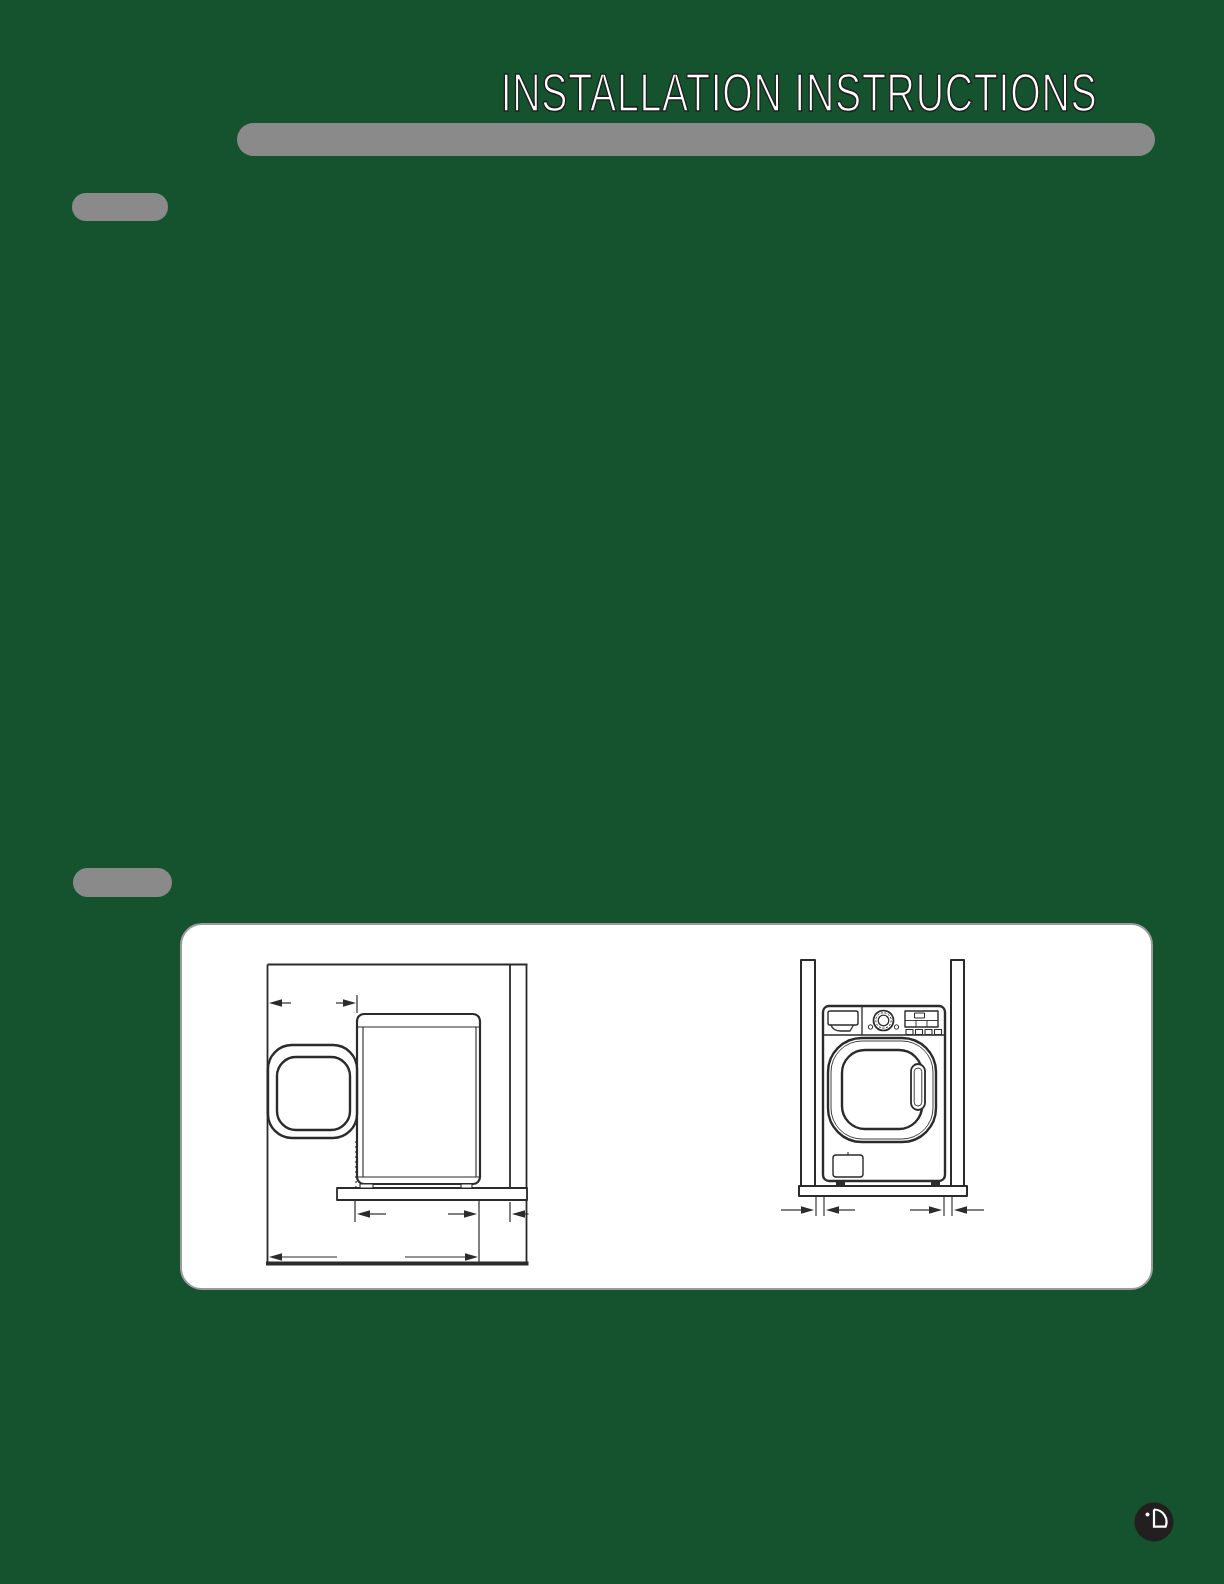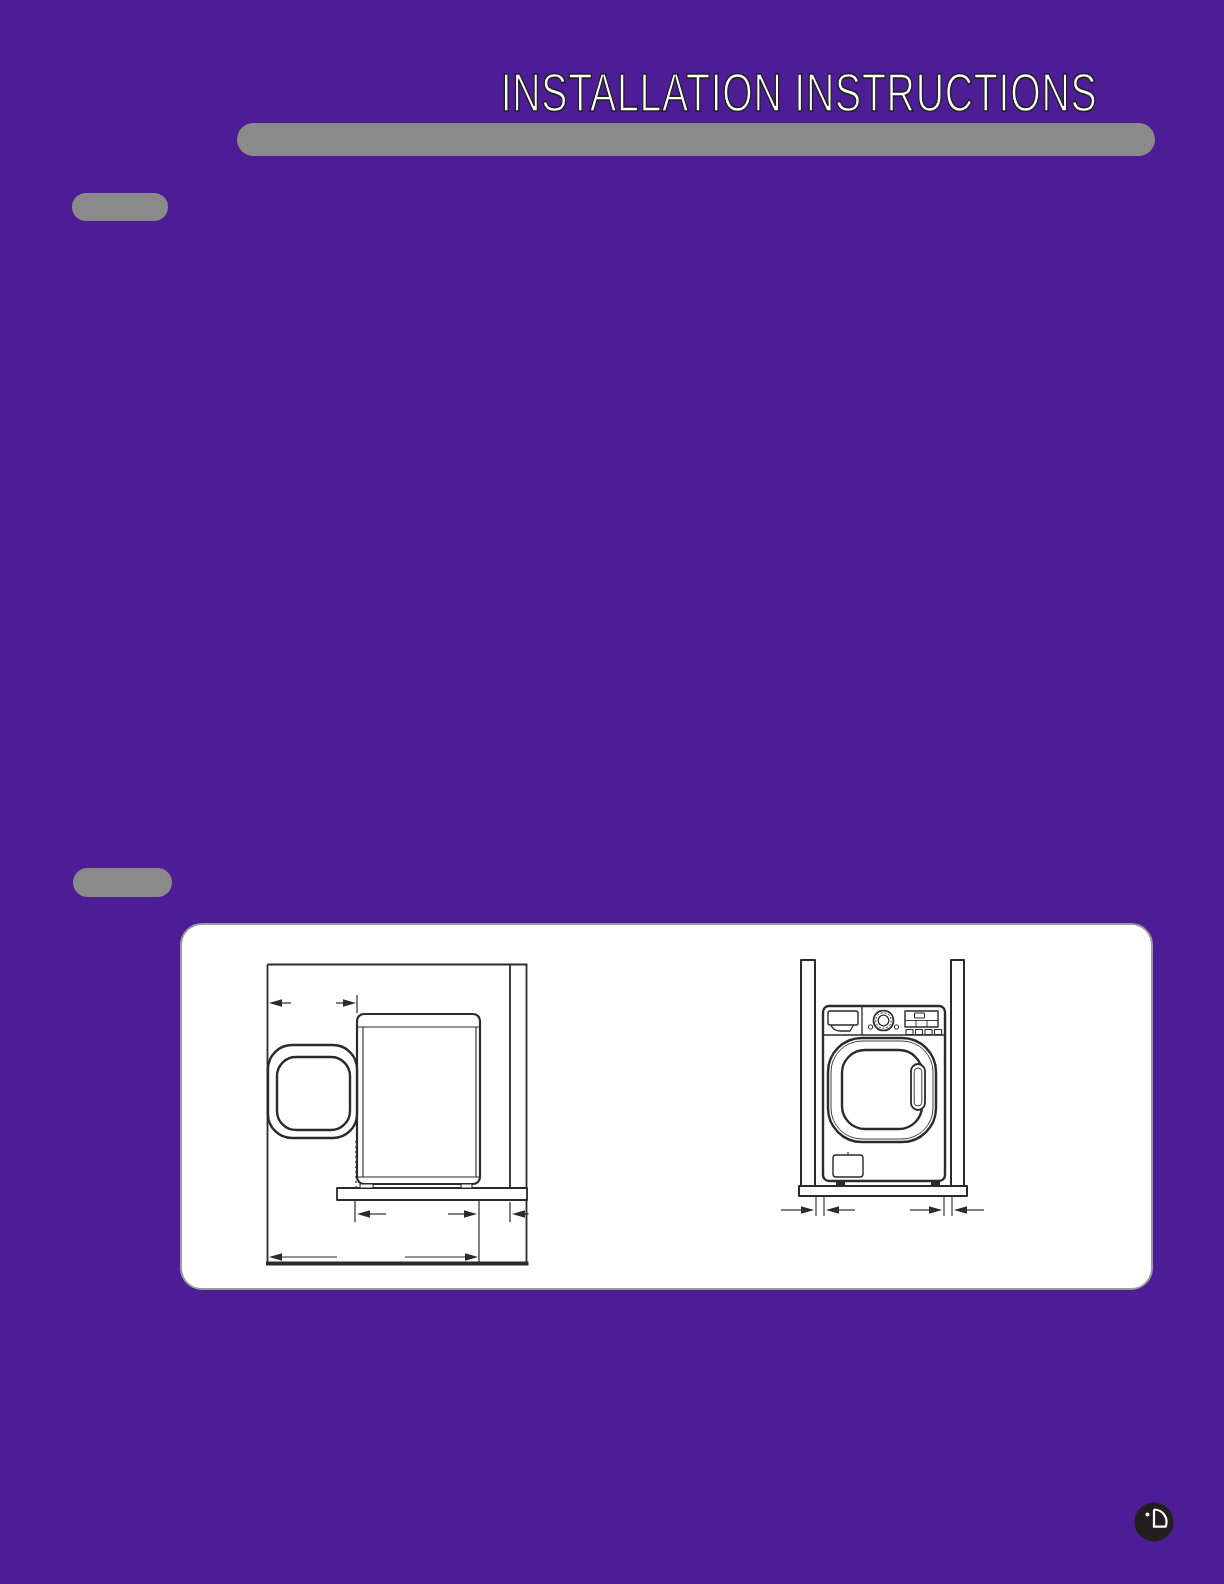--- a/index.html
+++ b/index.html
@@ -1,17 +1,17 @@
 <!DOCTYPE html>
 <html><head>
 <meta charset="utf-8">
 <style>
   html,body{margin:0;padding:0;background:#e8e8e8;}
   .page{
-    position:relative;width:1224px;height:1584px;background:#4c1d95;
+    position:relative;width:1224px;height:1584px;background:#14532d;
     overflow:hidden;font-family:"Liberation Sans",sans-serif;
   }
   .doc-title{
     position:absolute;top:62px;right:127px;white-space:nowrap;
     font-size:53px;font-weight:400;letter-spacing:1px;
     color:#ffffff;-webkit-text-stroke:1.7px #1f1f1f;
     transform:scaleX(0.74);transform-origin:100% 0;
   }
   @supports not (-webkit-text-stroke:1px #000){
     .doc-title{color:#1f1f1f;}

